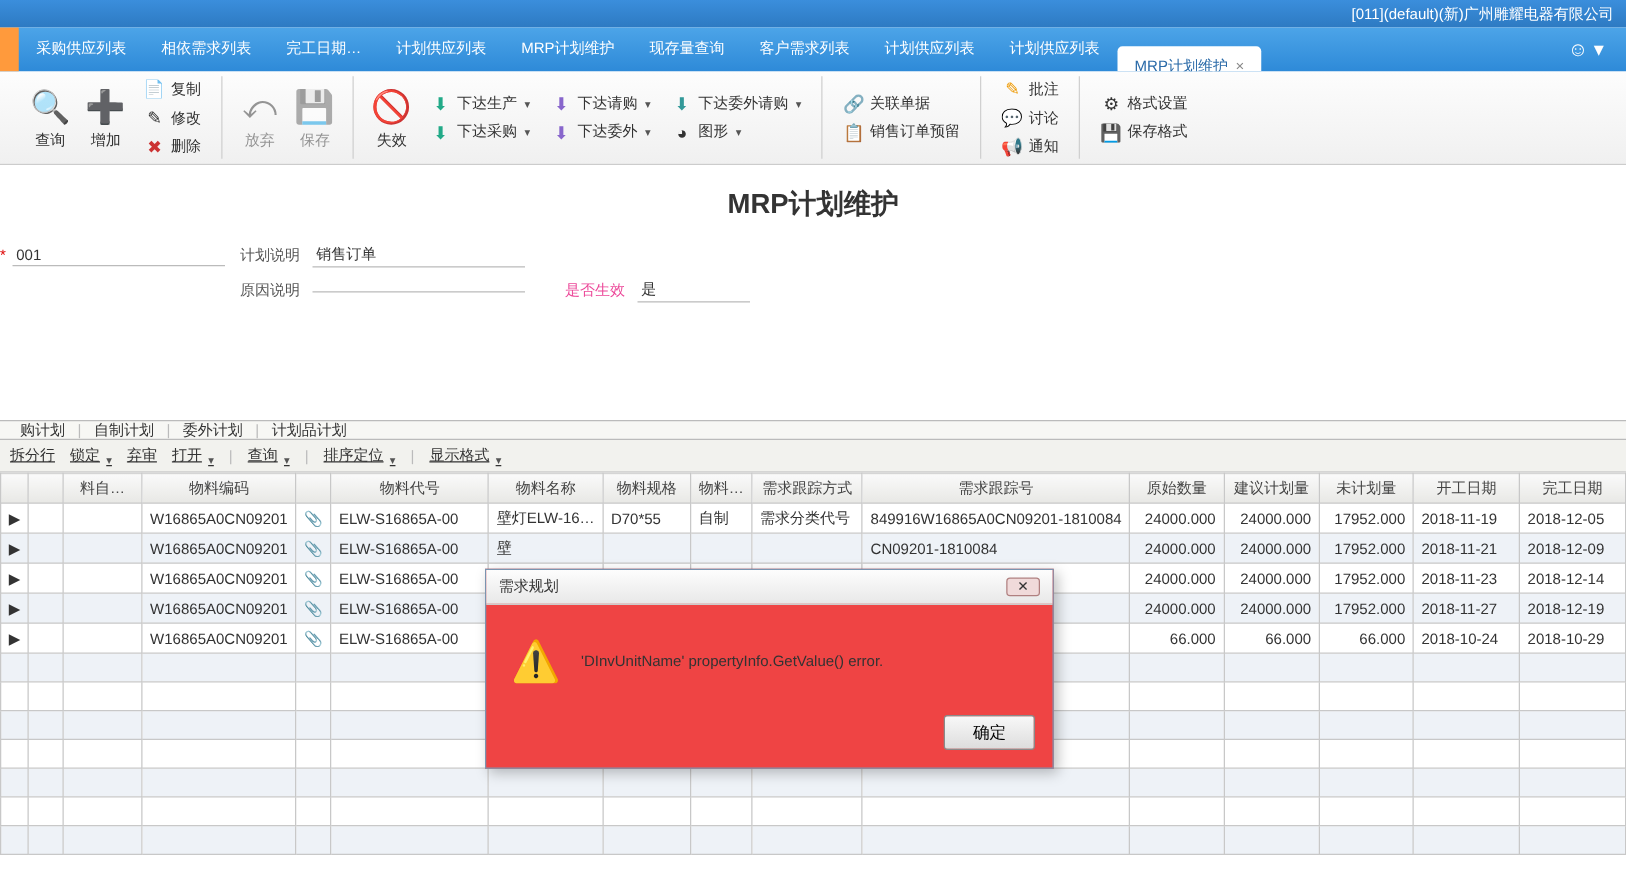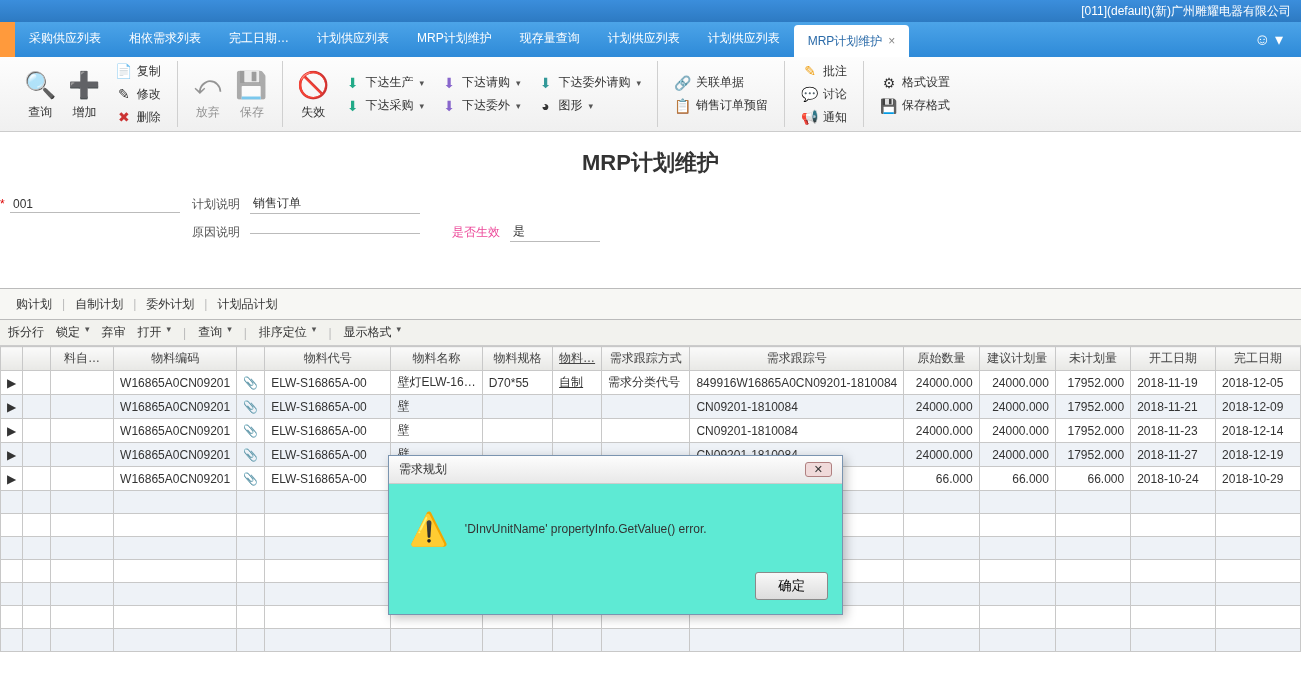--- a/index.html
+++ b/index.html
@@ -5,21 +5,21 @@
 * { box-sizing: border-box; margin: 0; padding: 0; }
 body { font-family: "Microsoft YaHei", SimSun, Arial, sans-serif; font-size: 12px; color: #333; background: #fff; width: 1301px; height: 696px; overflow: hidden; position: relative; }
 
 
 .titlebar { height: 22px; background: linear-gradient(to bottom, #3b8edc, #2d7ac2); color: #fff; text-align: right; padding: 3px 10px; font-size: 12px; }
 
 
 .tabs { height: 35px; background: linear-gradient(to bottom, #4ca4e8, #2e8ad8); display: flex; align-items: stretch; position: relative; }
 .ribbon-trigger { width: 15px; background: #ff9a3c; }
 .tab { padding: 8px 14px; color: #fff; cursor: pointer; position: relative; white-space: nowrap; }
-.tab.active { background: #fff; color: #2a6aa8; border-radius: 4px 4px 0 0; margin-top: 3px; }
+.tab.active { background: #fff; color: #2a6aa8; border-radius: 4px 4px 0 0; margin-top: 15px; }
 .tab.active .close-x { color: #888; margin-left: 6px; }
 .smiley { position: absolute; right: 18px; top: 8px; color: #fff; font-size: 16px; }
 
 
 .ribbon { height: 75px; background: linear-gradient(to bottom, #fdfdfd, #f0f0f0); border-bottom: 1px solid #ccc; display: flex; padding: 4px 10px; gap: 0; }
 .rgroup { display: flex; align-items: center; padding: 0 8px; border-right: 1px solid #d0d0d0; }
 .rgroup:last-child { border-right: none; }
 .bigbtn { display: flex; flex-direction: column; align-items: center; justify-content: center; padding: 2px 6px; cursor: pointer; min-width: 44px; }
 .bigbtn .ico { font-size: 26px; height: 36px; display: flex; align-items: center; }
 .bigbtn .lbl { font-size: 12px; }
@@ -35,52 +35,52 @@
 .form-area { padding: 4px 0 40px 0; }
 .form-row { display: flex; align-items: center; height: 24px; margin-bottom: 4px; }
 .fl1 { width: 10px; color: #d00; }
 .fv1 { width: 170px; border-bottom: 1px solid #bbb; padding: 1px 3px; }
 .fl2 { width: 60px; text-align: right; color: #555; padding-right: 10px; margin-left: 10px; }
 .fv2 { width: 170px; border-bottom: 1px solid #bbb; padding: 1px 3px; }
 .fl3 { width: 80px; text-align: right; color: #ec4899; padding-right: 10px; margin-left: 10px; }
 .fv3 { width: 90px; border-bottom: 1px solid #bbb; padding: 1px 3px; }
 
 
-.subtabs { border-top: 1px solid #bbb; border-bottom: 1px solid #bbb; background: #f7f7f4; height: 32px; display: flex; align-items: center; padding: 0 6px; }
+.subtabs { border-top: 1px solid #bbb; border-bottom: 1px solid #bbb; background: #f7f7f4; height: 16px; display: flex; align-items: center; padding: 0 6px; margin-top: 48px; }
 .subtab { padding: 4px 10px; cursor: pointer; color: #333; }
 .subtab-sep { color: #bbb; }
 
 
 .grid-toolbar { height: 26px; background: #f2f2ee; border-bottom: 1px solid #ccc; display: flex; align-items: center; padding: 0 8px; gap: 12px; }
-.gt-item { cursor: pointer; display: flex; align-items: flex-start; gap: 3px; }
+.gt-item { cursor: pointer; display: flex; align-items: flex-end; gap: 3px; text-decoration: underline; }
 .gt-sep { color: #bbb; }
 
 
 .grid-wrap { overflow-x: auto; width: 100%; }
 .grid { border-collapse: collapse; table-layout: fixed; }
 .grid th, .grid td { border: 1px solid #c8c8c8; padding: 3px 6px; height: 23px; font-size: 12px; white-space: nowrap; overflow: hidden; text-align: left; }
 .grid th { background: linear-gradient(to bottom, #fafafa, #e8e8e5); font-weight: normal; text-align: center; color: #444; }
 .grid tbody tr:nth-child(odd) { background: #fff; }
 .grid tbody tr:nth-child(even) { background: #eef2f7; }
 .grid .num { text-align: right; }
 .grid .clip { color: #888; }
 .colw-ico { width: 18px; }
 .colw-stat { width: 35px; }
 .colw-auto { width: 70px; }
 .colw-code { width: 110px; margin-left: 48px; }
 .colw-clip { width: 22px; }
 .colw-alias { width: 135px; }
 .colw-name { width: 85px; }
 .colw-spec { width: 75px; }
-.colw-ty { width: 45px; text-decoration: underline; }
+.colw-ty { width: 45px; }
 .colw-track { width: 90px; }
 .colw-trackno { width: 175px; margin-top: 36px; }
 .colw-qty { width: 78px; }
 .colw-date { width: 90px; }
-.dialog { position: absolute; left: 388px; top: 455px; width: 455px; background: #5eead4; border: 1px solid #7a94b0; box-shadow: 3px 3px 10px rgba(0,0,0,0.25); }
+.dialog { position: absolute; left: 388px; top: 455px; width: 455px; background: #ef4444; border: 1px solid #7a94b0; box-shadow: 3px 3px 10px rgba(0,0,0,0.25); }
 .dialog-title { height: 28px; background: linear-gradient(to bottom, #fdfdfd, #e8e8e8); border-bottom: 1px solid #ccc; padding: 5px 10px; display: flex; justify-content: space-between; align-items: center; }
 .dialog-title .dx { border: 1px solid #b08080; background: #f0dada; border-radius: 3px; padding: 0 8px; cursor: pointer; font-size: 11px; }
 .dialog-body { padding: 20px 20px 10px; display: flex; align-items: center; gap: 16px; min-height: 80px; }
 .dialog-body .warn-ico { font-size: 32px; }
 .dialog-foot { padding: 8px 14px 14px; text-align: right; }
 .dialog-foot button { padding: 4px 22px; border: 1px solid #8a8a8a; background: linear-gradient(to bottom,#f8f8f8,#ddd); border-radius: 3px; cursor: pointer; }
 
 
 </style>
 </head>
@@ -92,20 +92,21 @@
 
 <div class="tabs">
   <div class="ribbon-trigger"></div>
   <div id="tabs-host" style="display:flex;flex:1;overflow:hidden;">
       <div class="tab">采购供应列表</div>
       <div class="tab">相依需求列表</div>
       <div class="tab">完工日期…</div>
       <div class="tab">计划供应列表</div>
       <div class="tab">MRP计划维护</div>
       <div class="tab">现存量查询</div>
+      <div class="tab">客户需求列表</div>
       <div class="tab">计划供应列表</div>
       <div class="tab">计划供应列表</div>
       <div class="tab active">MRP计划维护<span class="close-x">×</span></div>
     </div>
   <div class="smiley">☺ ▾</div>
 </div>
 
 <div class="ribbon">
   <div class="rgroup">
     <div class="bigbtn">

